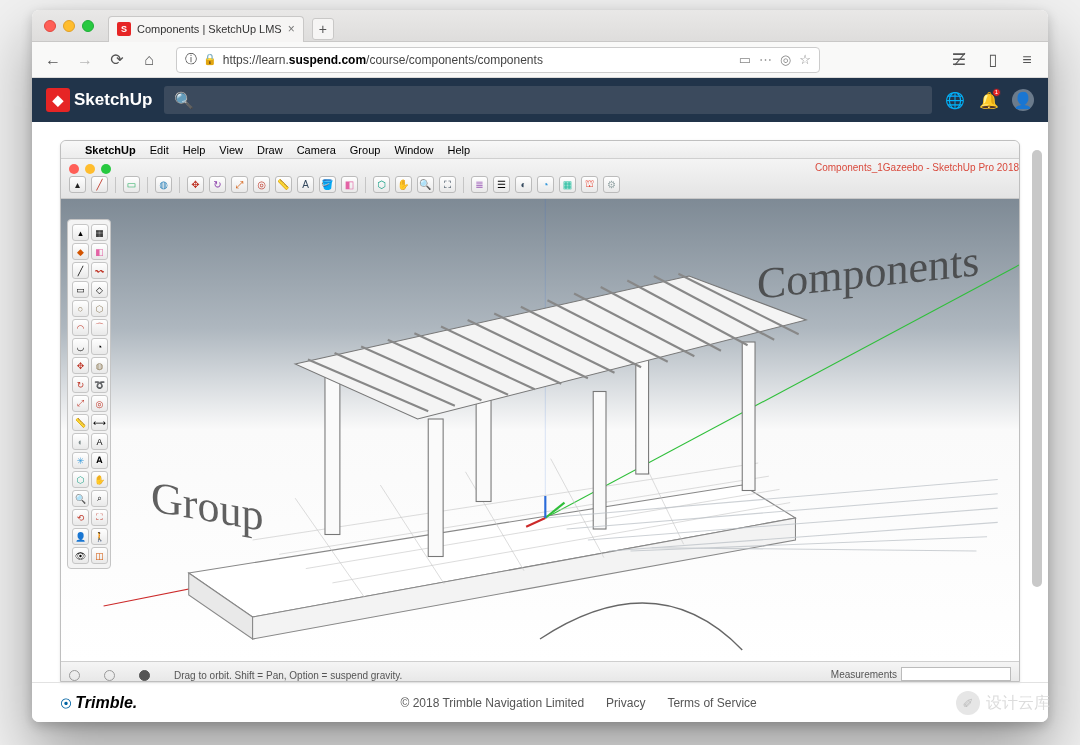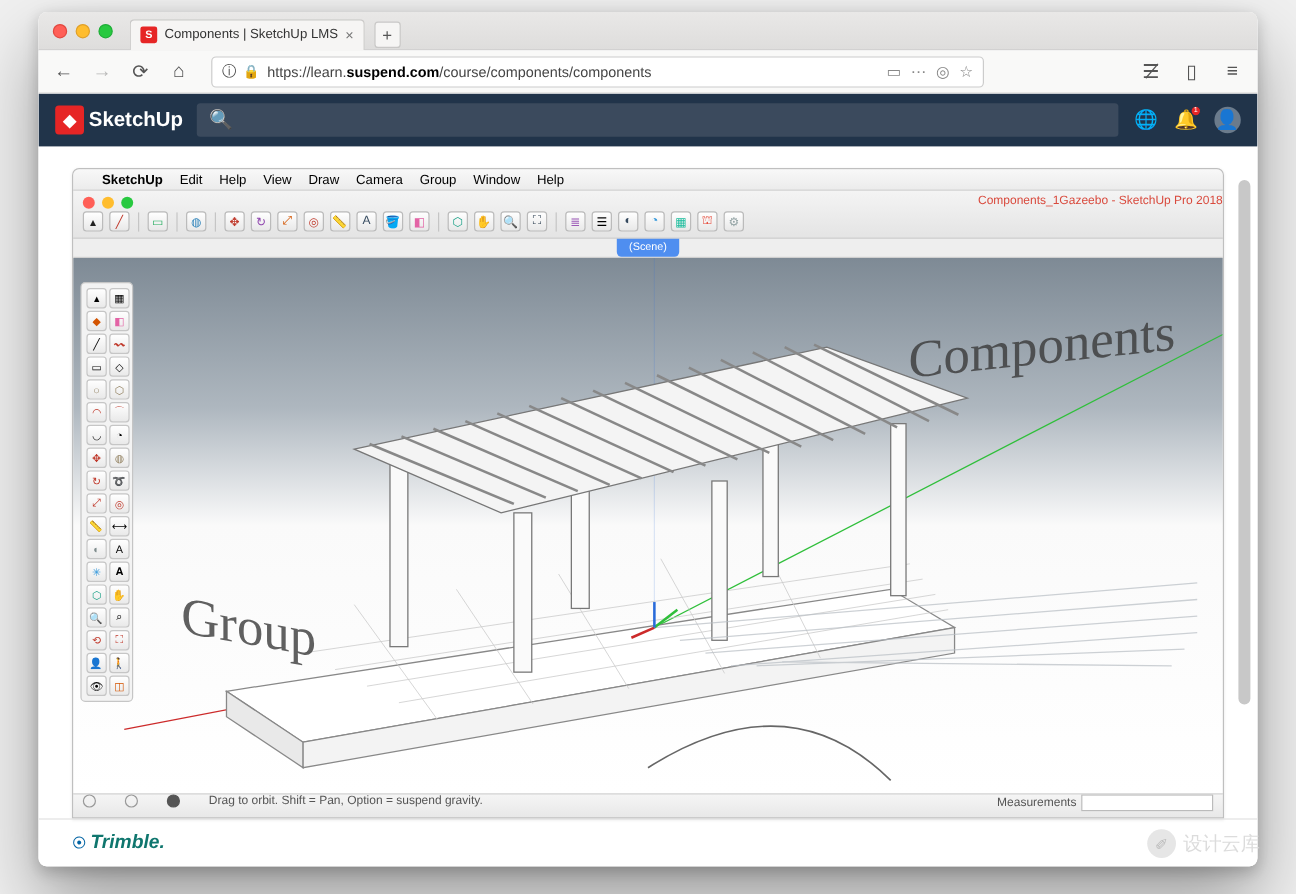--- a/index.html
+++ b/index.html
@@ -52,27 +52,27 @@
   .scene-tag span{padding:1px 10px;background:#4f8ef0;color:#fff;font-size:9px;border-radius:0 0 4px 4px;}
 
   .viewport{flex:1;position:relative;background:linear-gradient(#7e8a95 0%,#aeb7bf 28%,#fafafa 50%,#ffffff 100%);overflow:hidden;}
   .label3d{position:absolute;color:#3a3a3a;font-family:"Comic Sans MS","Segoe Script",cursive;opacity:.8;}
   .label-comp{right:40px;top:48px;font-size:44px;transform:skewY(-6deg);}
   .label-group{left:90px;top:282px;font-size:44px;transform:skewY(10deg);}
 
   .toolbox{position:absolute;left:6px;top:20px;width:44px;background:#f3f3f3;border:1px solid #c5c5c5;border-radius:4px;padding:4px;display:grid;grid-template-columns:1fr 1fr;gap:2px;}
   .toolbox .tool{width:17px;height:17px;background:linear-gradient(#fff,#e9e9e9);border:1px solid #c6c6c6;border-radius:3px;font-size:9px;display:flex;align-items:center;justify-content:center;}
 
-  .statusbar{height:20px;background:linear-gradient(#f5f5f5,#e8e8e8);border-top:1px solid #cfcfcf;display:flex;align-items:flex-start;font-size:10px;color:#555;padding:0 8px;gap:24px;}
+  .statusbar{height:20px;background:linear-gradient(#f5f5f5,#e8e8e8);border-top:1px solid #cfcfcf;display:flex;align-items:flex-end;font-size:10px;color:#555;padding:0 8px;gap:24px;}
   .statusbar .circ{width:11px;height:11px;border-radius:50%;border:1px solid #999;display:inline-block;}
   .meas{margin-left:auto;display:flex;align-items:center;gap:4px;}
   .meas input{width:110px;height:14px;border:1px solid #bbb;font-size:10px;}
 
   .footer{height:40px;border-top:1px solid #e2e2e2;display:flex;align-items:center;padding:0 28px;font-size:12px;color:#555;}
-  .trimble{color:#0f766e;font-weight:bold;font-style:italic;font-size:16px;}
+  .trimble{color:#000000;font-weight:bold;font-style:italic;font-size:16px;}
   .footer .links{margin:0 auto;display:flex;gap:22px;}
 
   .scrollbar{position:absolute;right:6px;top:72px;bottom:12px;width:10px;}
   .scroll-thumb{position:absolute;top:0;width:100%;height:78%;background:#c8c8c8;border-radius:6px;}
 
   .watermark{position:absolute;right:30px;bottom:30px;display:flex;align-items:center;gap:6px;color:#dcdcdc;font-size:16px;}
   .watermark .wicon{width:24px;height:24px;border-radius:50%;background:#e6e6e6;display:flex;align-items:center;justify-content:center;font-size:13px;color:#bbb;}
 
   
   svg.drawing{position:absolute;inset:0;width:100%;height:100%;}
@@ -178,23 +178,20 @@
             <span class="tbtn" style="color:#2c3e50">⛶</span>
             <span class="tsep"></span>
             <span class="tbtn" style="color:#9b59b6">≣</span>
             <span class="tbtn">☰</span>
             <span class="tbtn" style="color:#34495e">◐</span>
             <span class="tbtn" style="color:#3498db">◔</span>
             <span class="tbtn" style="color:#1abc9c">▦</span>
             <span class="tbtn" style="color:#e74c3c">⛫</span>
             <span class="tbtn" style="color:#95a5a6">⚙</span>
           </div>
-        </div>
-        <div class="scene-tag">
-          <span>(Scene)</span>
         </div>
 
         <div class="viewport">
           <svg class="drawing" viewBox="0 0 900 420" preserveAspectRatio="none">
 
             <line x1="455" y1="290" x2="900" y2="60" stroke="#2fbf3a" stroke-width="1"></line>
             <line x1="455" y1="290" x2="40" y2="370" stroke="#cc2a2a" stroke-width="1"></line>
             <line x1="455" y1="290" x2="455" y2="0" stroke="#2a6bd9" stroke-width="1" opacity="0.15"></line>
 
             <polygon points="120,340 640,260 690,290 180,380" fill="#ffffff" stroke="#888" stroke-width="1"></polygon>
@@ -311,20 +308,25 @@
           <div class="meas">
             <span>Measurements</span>
             <input style="">
           </div>
         </div>
       </div>
     </div>
 
     <div class="footer">
       <span><span style="color:#0063a3">⦿</span> <span class="trimble">Trimble.</span></span>
+      <div class="links">
+        <span>© 2018 Trimble Navigation Limited</span>
+        <span>Privacy</span>
+        <span>Terms of Service</span>
+      </div>
     </div>
 
     <div class="scrollbar">
       <div class="scroll-thumb"></div>
     </div>
   </div>
 </div>
 
 <div class="watermark">
   <span class="wicon">✐</span>

